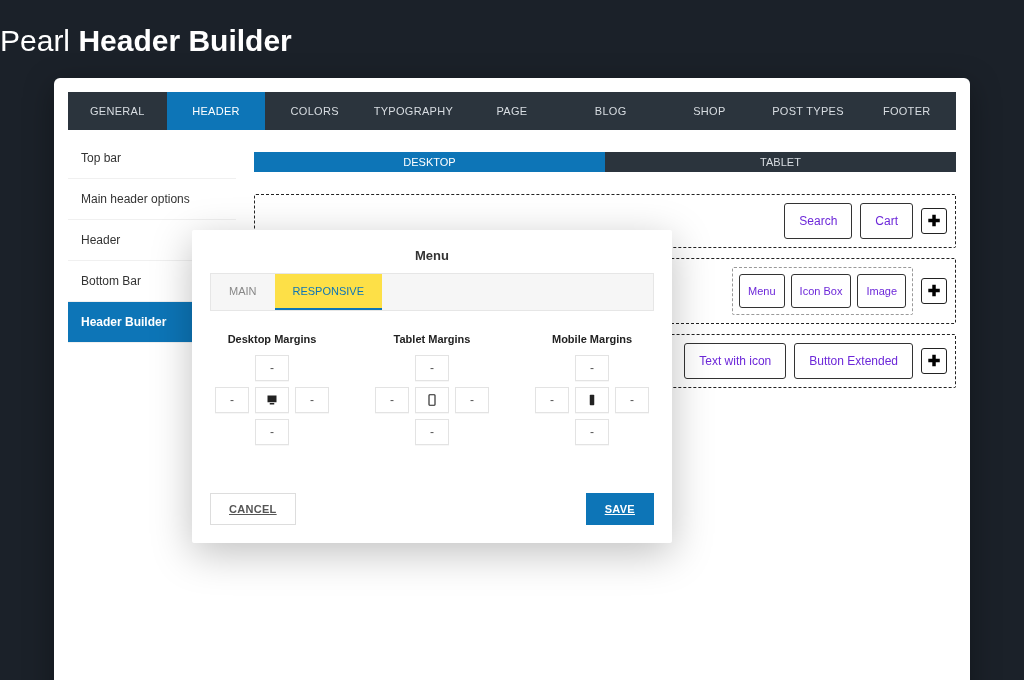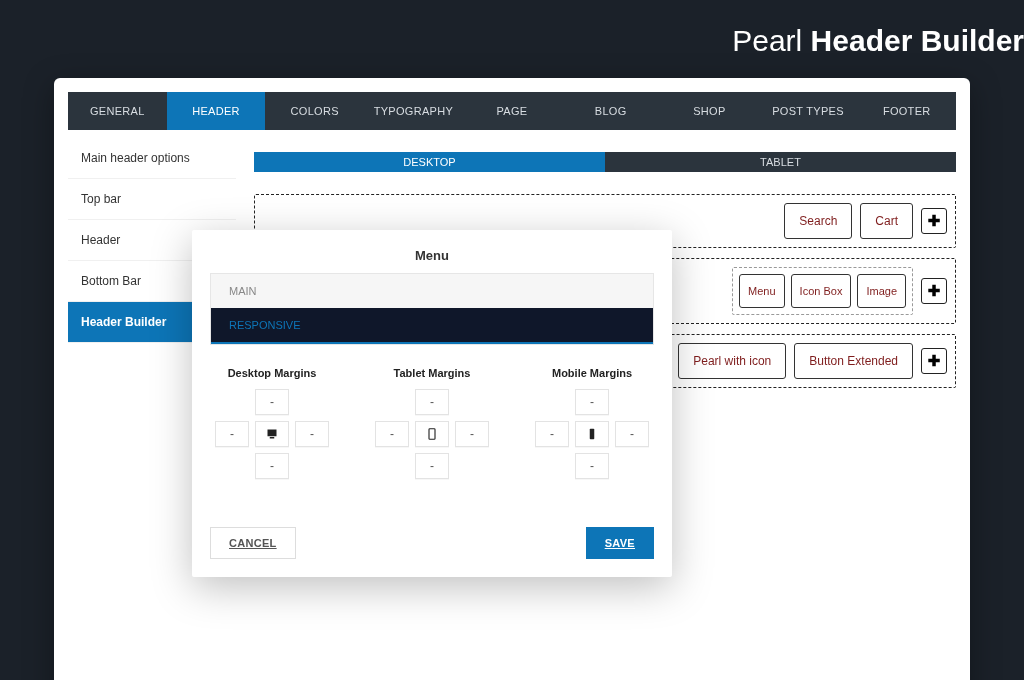--- a/index.html
+++ b/index.html
@@ -1,43 +1,43 @@
 <!DOCTYPE html>
 <html><head>
 <meta charset="utf-8">
 <style>
   * { box-sizing: border-box; margin: 0; padding: 0; font-family: -apple-system, BlinkMacSystemFont, "Segoe UI", Arial, sans-serif; }
   body { background: #1b2129; width: 1024px; height: 680px; overflow: hidden; position: relative; }
-  .page-title { text-align: right; color: #fff; font-size: 30px; font-weight: 300; padding: 24px 0 20px; }
+  .page-title { text-align: left; color: #fff; font-size: 30px; font-weight: 300; padding: 24px 0 20px; }
   .page-title strong { font-weight: 700; }
   .panel { background: #fff; margin: 0 54px; border-radius: 6px; box-shadow: 0 8px 30px rgba(0,0,0,.35); height: 640px; position: relative; padding: 14px; }
   .topnav { display: flex; background: #2b343d; font-size: 11px; color: #d8dde2; }
   .topnav .tab { flex: 1; text-align: center; padding: 13px 0; cursor: pointer; letter-spacing: .3px; }
   .topnav .tab.active { background: #0d75b7; color: #fff; }
   .body-row { display: flex; gap: 18px; margin-top: 8px; height: calc(100% - 48px); }
   .sidebar { width: 168px; background:#fff; }
   .sidebar .item { padding: 13px 13px; font-size: 12px; color: #333; border-bottom: 1px solid #f0f0f0; cursor:pointer; }
   .sidebar .item.active { background: #0d75b7; color: #fff; font-weight: 600; }
   .main-col { flex:1; position:relative; }
   .devtabs { display:flex; background:#2b343d; margin-top:14px; }
   .devtabs .d { flex:1; text-align:center; font-size:11px; color:#d8dde2; padding:4px 0; cursor:pointer; }
   .devtabs .d.active { background:#0d75b7; color:#fff; }
   .builder-area { margin-top:22px; }
   .builder-row { display:flex; align-items:center; justify-content:flex-end; border:1px dashed #222; border-radius:2px; padding:8px; margin-bottom:10px; gap:8px; }
-  .builder-row .blk { border:1px solid #333; border-radius:3px; padding:10px 14px; font-size:12px; color:#7f1d1d; background:#fff;text-align:right; }
+  .builder-row .blk { border:1px solid #333; border-radius:3px; padding:10px 14px; font-size:12px; color:#6d28d9; background:#fff;text-align:right; }
   .builder-row .blk.small { padding:10px 8px; font-size:11px; }
   .builder-row .plus { width:26px; height:26px; border:1px solid #222; border-radius:3px; display:flex; align-items:center; justify-content:center; font-size:15px; font-weight:700; cursor:pointer; }
   .builder-row.sub .subgroup { border:1px dashed #999; padding:6px; display:flex; gap:6px; border-radius:2px; }
 
   
   .modal { position:absolute; left:192px; top:230px; width:480px; background:#fff; box-shadow:0 10px 40px rgba(0,0,0,.25); border-radius:2px; z-index:10; }
   .modal h3 { text-align:center; font-size:13px; font-weight:600; color:#333; padding:18px 0 10px; }
-  .modal .mtabs { display:flex; border:1px solid #e6e6e6; margin:0 18px; background:#f6f6f6; font-size:11px;flex-direction:column; }
+  .modal .mtabs { display:flex; border:1px solid #e6e6e6; margin:0 18px; background:#f6f6f6; font-size:11px; }
   .modal .mtabs .mt { padding:11px 18px; color:#888; cursor:pointer; }
-  .modal .mtabs .mt.active { color:#0d75b7; border-bottom:2px solid #0d75b7; background:#0f172a; }
+  .modal .mtabs .mt.active { color:#0d75b7; border-bottom:2px solid #0d75b7; background:#fde047; }
   .modal .content { display:flex; justify-content:space-between; padding:22px 20px 30px;gap:40px; }
   .margin-col { text-align:center; flex:1; }
   .margin-col .lbl { font-size:11px; font-weight:600; color:#222; margin-bottom:10px; }
   .margin-grid { display:grid; grid-template-columns: 34px 34px 34px; grid-template-rows: 26px 26px 26px; gap:6px; justify-content:center; }
   .mcell { border:1px solid #e3e3e3; background:#fff; display:flex; align-items:center; justify-content:center; font-size:12px; color:#555; box-shadow:0 1px 0 rgba(0,0,0,.03); }
   .mcell.blank { border:none; background:transparent; box-shadow:none; }
   .mcell.icon svg { width:12px; height:12px; }
   .modal .footer { display:flex; justify-content:space-between; padding:18px; }
   .btn { font-size:11px; font-weight:600; padding:9px 18px; border:1px solid #ddd; background:#fff; color:#555; cursor:pointer; letter-spacing:.3px;text-decoration:underline; }
   .btn.primary { background:#0d75b7; color:#fff; border-color:#0d75b7; }
@@ -58,22 +58,22 @@
     <div class="tab">TYPOGRAPHY</div>
     <div class="tab">PAGE</div>
     <div class="tab">BLOG</div>
     <div class="tab">SHOP</div>
     <div class="tab">POST TYPES</div>
     <div class="tab">FOOTER</div>
   </div>
 
   <div class="body-row">
     <div class="sidebar">
+      <div class="item">Top bar</div>
       <div class="item">Main header options</div>
-      <div class="item">Top bar</div>
       <div class="item">Header</div>
       <div class="item">Bottom Bar</div>
       <div class="item active">Header Builder</div>
     </div>
 
     <div class="main-col">
       <div class="devtabs">
         <div class="d active">DESKTOP</div>
         <div class="d">TABLET</div>
       </div>
@@ -86,21 +86,21 @@
         </div>
         <div class="builder-row sub">
           <div class="subgroup">
             <div class="blk small">Menu</div>
             <div class="blk small">Icon Box</div>
             <div class="blk small">Image</div>
           </div>
           <div class="plus">✚</div>
         </div>
         <div class="builder-row">
-          <div class="blk">Pearl with icon</div>
+          <div class="blk">Text with icon</div>
           <div class="blk">Button Extended</div>
           <div class="plus">✚</div>
         </div>
       </div>
     </div>
   </div>
 </div>
 
 <div class="modal">
   <h3>Menu</h3>

